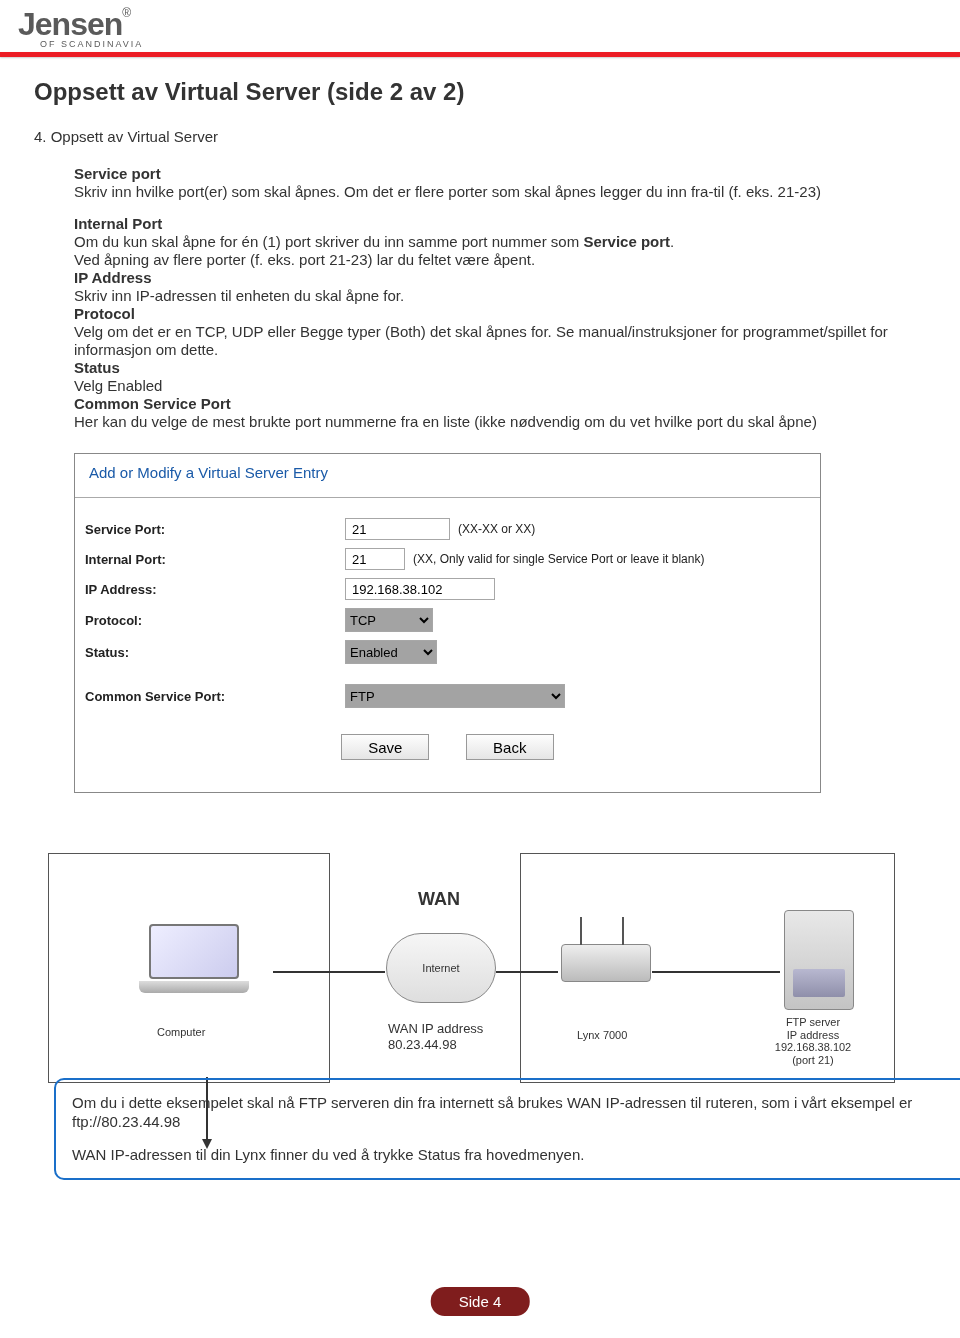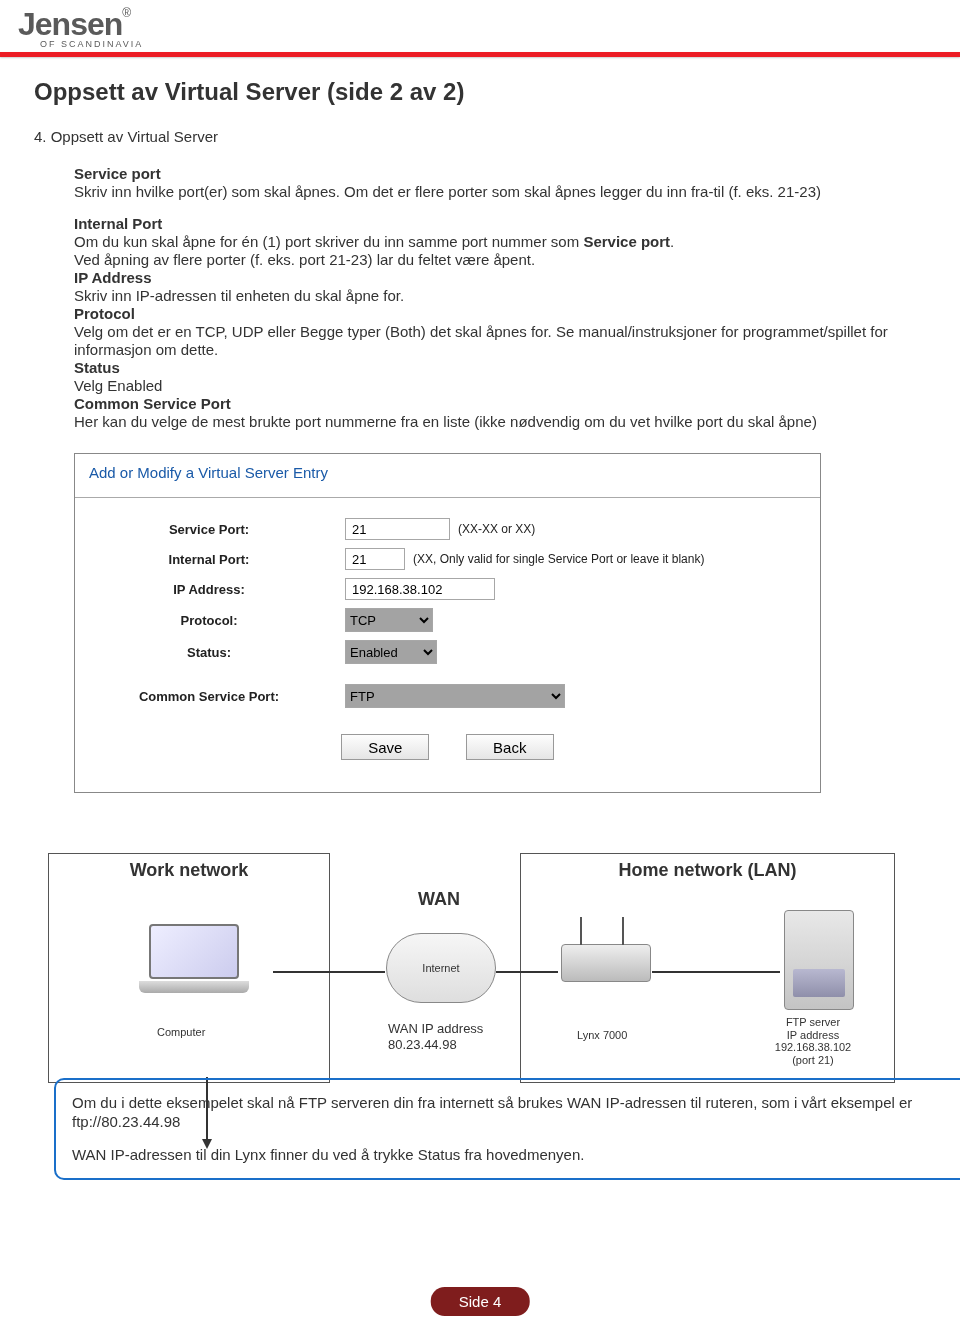--- a/index.html
+++ b/index.html
@@ -83,21 +83,21 @@
   .form-area {
     padding: 20px 10px 10px 10px;
   }
   .form-row {
     display: flex;
     align-items: center;
     margin-bottom: 8px;
   }
   .form-row .lbl {
     width: 260px;
-    text-align: center;
+    text-align: left;
     font-size: 13px;
     font-weight: bold;
     color: #222;
     padding-right: 12px;
   }
   .form-row input[type=text] {
     height: 22px;
     font-size: 13px;
     padding: 2px 6px;
     border: 1px solid #a7a7a7;
@@ -372,36 +372,34 @@
       </div>
       <div class="btn-row">
         <button class="btn">Save</button>
         <button class="btn">Back</button>
       </div>
     </div>
   </div>
 
   <div class="diagram">
     <div class="work-box">
-      <div class="work-title">Work network</div>
       <div class="laptop">
         <div class="laptop-screen"></div>
         <div class="laptop-base"></div>
       </div>
       <div class="comp-label">Computer</div>
     </div>
     <div class="wan-label">WAN</div>
     <div class="cloud">
         <span>Internet</span>
       </div>
     <div class="wan-ip">
       <span>WAN IP address</span><br><span>80.23.44.98</span>
     </div>
     <div class="home-box">
-      <div class="home-title">Home network (LAN)</div>
       <div class="router"></div>
       <div class="lynx-label">Lynx 7000</div>
       <div class="server"></div>
       <div class="ftp-label">
         <span>FTP server</span><br>
         <span>IP address 192.168.38.102</span><br>
         <span>(port 21)</span>
       </div>
     </div>
     <div class="hline1"></div>

